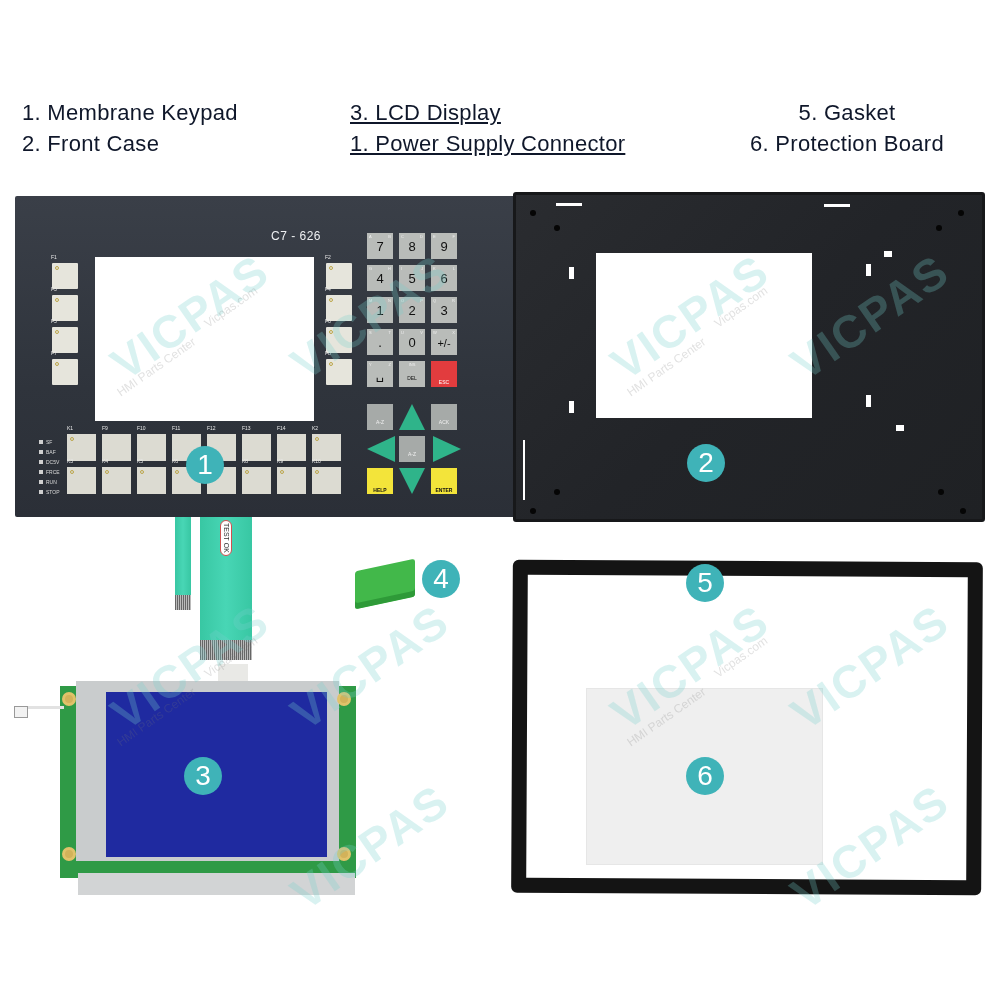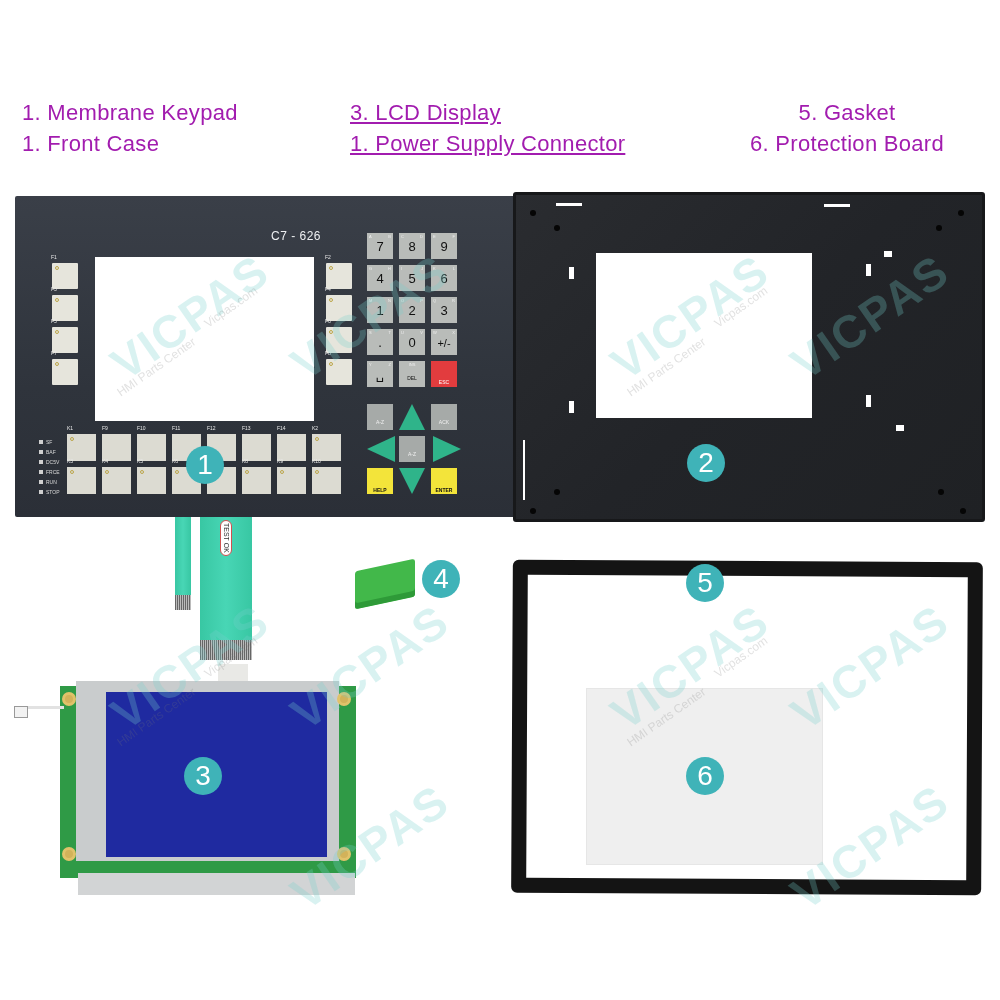--- a/index.html
+++ b/index.html
@@ -1,19 +1,19 @@
 <!DOCTYPE html>
 <html><head>
 <meta charset="utf-8">
 <style>
   * { box-sizing: border-box; margin: 0; padding: 0; }
   html, body { width: 1000px; height: 1000px; background: #ffffff; overflow: hidden; }
   body { position: relative; font-family: "Liberation Sans", sans-serif; color: #111; }
 
-  .legend { position: absolute; font-size: 22px; letter-spacing: 0.3px; color: #a21caf; line-height: 31px; }
+  .legend { position: absolute; font-size: 22px; letter-spacing: 0.3px; color: #0f172a; line-height: 31px; }
   .legend .row { white-space: nowrap; }
 
   .badge {
     position: absolute; width: 38px; height: 38px; border-radius: 50%;
     background: #3fb3b8; color: #fff; font-size: 28px; line-height: 38px;
     text-align: center; font-family: "Liberation Sans", sans-serif; z-index: 5;
   }
 
   
   .keypad {
@@ -83,21 +83,21 @@
 
   
   .wm { position: absolute; color: rgba(120, 210, 205, 0.28); font-size: 46px; font-weight: bold; transform: rotate(-35deg); letter-spacing: 2px; pointer-events: none; z-index: 4; }
   .wm-sub { position: absolute; color: rgba(120, 120, 120, 0.22); font-size: 12px; transform: rotate(-35deg); pointer-events: none; z-index: 4; }
 </style>
 </head>
 <body>
 
 <div class="legend" style="left:22px; top:97px;">
   <div class="row">1. Membrane Keypad</div>
-  <div class="row">1. Front Case</div>
+  <div class="row">2. Front Case</div>
 </div>
 <div class="legend" style="left:350px; top:97px;text-decoration:underline;">
   <div class="row">3. LCD Display</div>
   <div class="row">1. Power Supply Connector</div>
 </div>
 <div class="legend" style="left:750px; top:97px;text-align:center;">
   <div class="row">5. Gasket</div>
   <div class="row">6. Protection Board</div>
 </div>
 

